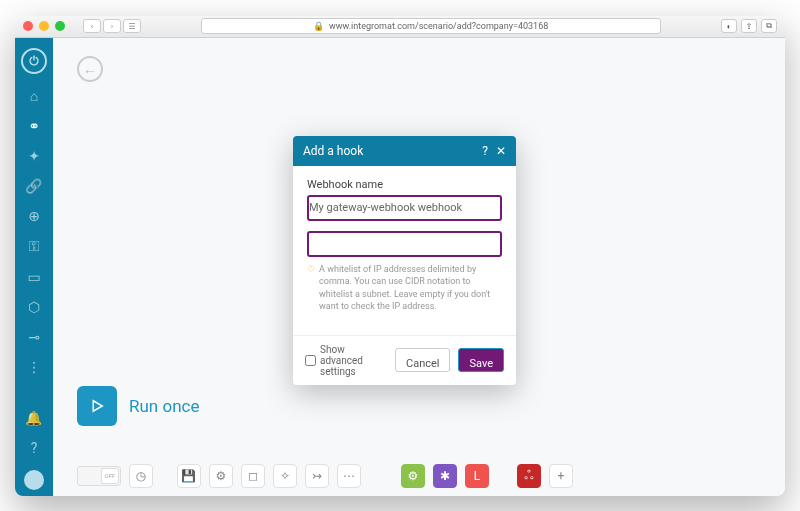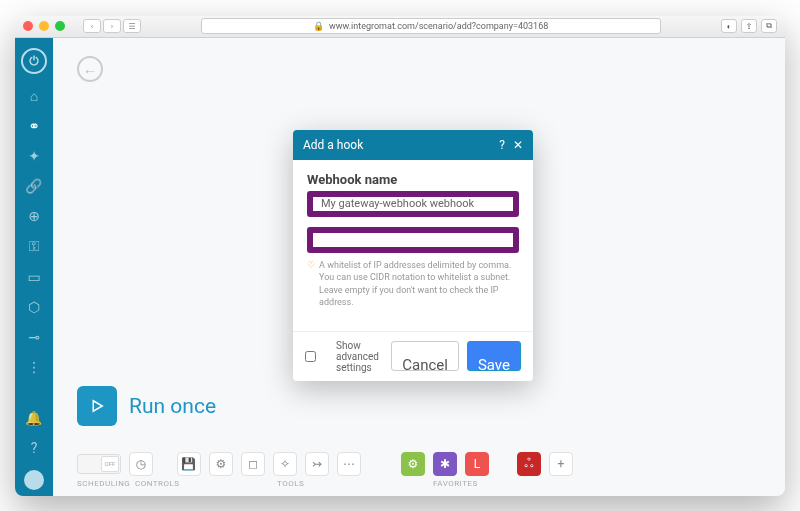--- a/index.html
+++ b/index.html
@@ -25,54 +25,54 @@
 
 .main{flex:1;position:relative;padding:18px 24px;overflow:hidden}
 .hdr{display:flex;align-items:center;gap:14px;color:#888;font-size:14px}
 .back{width:26px;height:26px;border:2px solid #ccc;border-radius:50%;display:flex;align-items:center;justify-content:center;color:#bbb}
 
 .node-label{position:absolute;left:50%;transform:translateX(-50%);top:278px;font-size:11px;color:#888}
 
 .run{position:absolute;left:24px;bottom:70px;display:flex;align-items:center;gap:12px}
 .runbtn{width:40px;height:40px;background:#1d96c3;border-radius:6px;display:flex;align-items:center;justify-content:center}
 .runbtn svg{fill:none;stroke:#fff;stroke-width:2}
-.runtxt{color:#1d96c3;font-size:21px}
+.runtxt{color:#1d96c3;font-size:17px}
 
 .bottombar{position:absolute;left:24px;right:24px;bottom:8px}
 .btools{display:flex;align-items:center;gap:8px}
 .toggle{width:44px;height:20px;border:1px solid #ddd;border-radius:3px;background:#f5f5f5;display:flex;align-items:center;justify-content:flex-end;padding:1px}
 .toggle .knob{width:18px;height:16px;background:#fff;border:1px solid #ddd;border-radius:2px;font-size:6px;color:#aaa;display:flex;align-items:center;justify-content:center}
 .tbtn{width:24px;height:24px;border:1px solid #e0e0e0;border-radius:4px;background:#fff;display:flex;align-items:center;justify-content:center;color:#888;font-size:12px}
 .tbtn.green{background:#8bc34a;border-color:#8bc34a;color:#fff}
 .tbtn.purple{background:#7e57c2;border-color:#7e57c2;color:#fff}
 .tbtn.orange{background:#ef5350;border-color:#ef5350;color:#fff}
 .tbtn.red{background:#c62828;border-color:#c62828;color:#fff}
 .labels{display:flex;font-size:8px;color:#aaa;letter-spacing:.5px;margin-top:3px}
 .labels span:nth-child(1){width:58px}
 .labels span:nth-child(2){width:142px}
 .labels span:nth-child(3){width:156px}
 
 .dialog{position:absolute;background:#fff;border-radius:4px;box-shadow:0 8px 30px rgba(0,0,0,.25);font-size:11px}
 .dlg-hdr{height:30px;display:flex;align-items:center;padding:0 10px;color:#fff;border-radius:4px 4px 0 0}
 .dlg-hdr .ttl{flex:1;font-size:12px}
 .dlg-hdr .hic{margin-left:8px;cursor:pointer;font-size:12px}
 .dlg-body{padding:12px 14px}
-.lbl{font-size:13px;font-weight:700;color:#444;margin-bottom:4px}
-.inp{width:100%;height:26px;border:6px solid #701a75;border-radius:3px;padding:0 8px;font-size:11px;color:#666;margin-bottom:10px}
+.lbl{font-size:11px;font-weight:400;color:#444;margin-bottom:4px}
+.inp{width:100%;height:26px;border:2px solid #701a75;border-radius:3px;padding:0 0;font-size:11px;color:#666;margin-bottom:10px}
 .hint{font-size:9px;color:#999;line-height:1.4;margin-top:-4px;margin-bottom:10px;display:flex;gap:4px}
 .hint .bulb{color:#f5a623}
 .hint a{color:#1d96c3;text-decoration:none}
 .dlg-ftr{border-top:1px solid #eee;padding:8px 12px;display:flex;align-items:center;gap:8px}
-.chk{display:flex;align-items:center;gap:20px;font-size:10px;color:#666;flex:1}
+.chk{display:flex;align-items:center;gap:4px;font-size:10px;color:#666;flex:1}
 .chk input{width:11px;height:11px}
-.btn{height:24px;padding:14px 10px;border:1px solid #ccc;border-radius:3px;background:#fff;font-size:15px;color:#555;cursor:pointer}
-.btn.primary{background:#3b82f6;border-color:#1d96c3;color:#fff}
+.btn{height:24px;padding:8px 10px;border:1px solid #ccc;border-radius:3px;background:#fff;font-size:11px;color:#555;cursor:pointer}
+.btn.primary{background:#701a75;border-color:#1d96c3;color:#fff}
 .btn.grey{background:#9e9e9e;border-color:#9e9e9e;color:#fff}
 
-.d1{left:240px;top:92px;width:240px}
+.d1{left:240px;top:98px;width:223px}
 .d1 .dlg-hdr{background:#0d7da3}
 .d2{left:470px;top:104px;width:268px;z-index:-1}
 .d2 .dlg-hdr{background:#d84e6f}
 .sel{width:100%;height:26px;border:1px solid #ddd;border-radius:3px;margin-bottom:8px;display:flex}
 .sel .selbox{flex:1;display:flex;align-items:center;justify-content:flex-end;padding:0 6px;color:#888;font-size:10px}
 .sel .selbtn{width:20px;border-left:1px solid #ddd;display:flex;align-items:center;justify-content:center;color:#888}
 </style>
 </head>
 <body>
 
@@ -204,22 +204,16 @@
           <div class="tbtn">↣</div>
           <div class="tbtn">⋯</div>
           <div style="width:24px"></div>
           <div class="tbtn green">⚙</div>
           <div class="tbtn purple">✱</div>
           <div class="tbtn orange">L</div>
           <div style="width:12px"></div>
           <div class="tbtn red">ஃ</div>
           <div class="tbtn">+</div>
         </div>
-        <div class="labels">
-          <span>SCHEDULING</span>
-          <span>CONTROLS</span>
-          <span>TOOLS</span>
-          <span>FAVORITES</span>
-        </div>
       </div>
     </div>
   </div>
 </div>
 
 </body></html>

